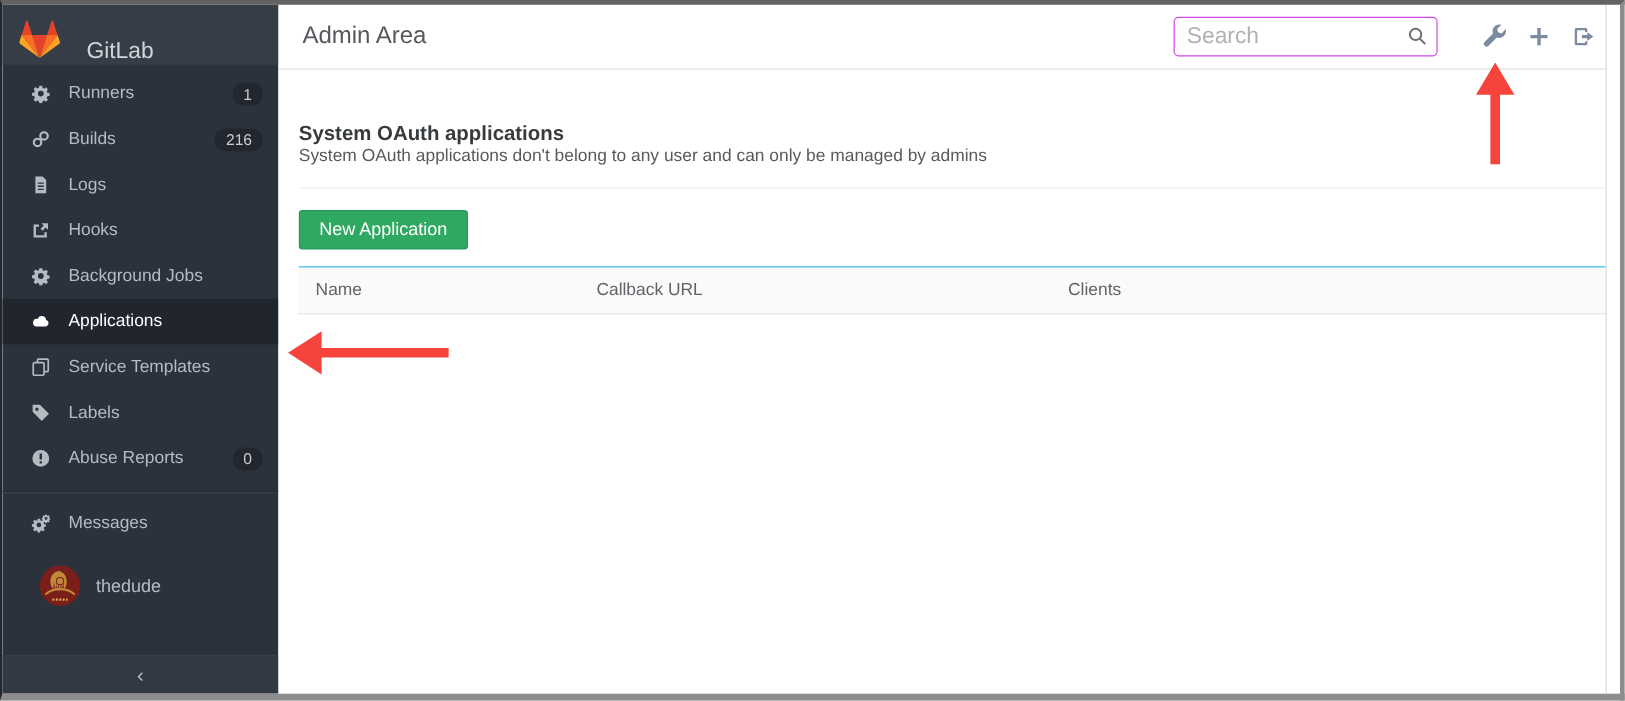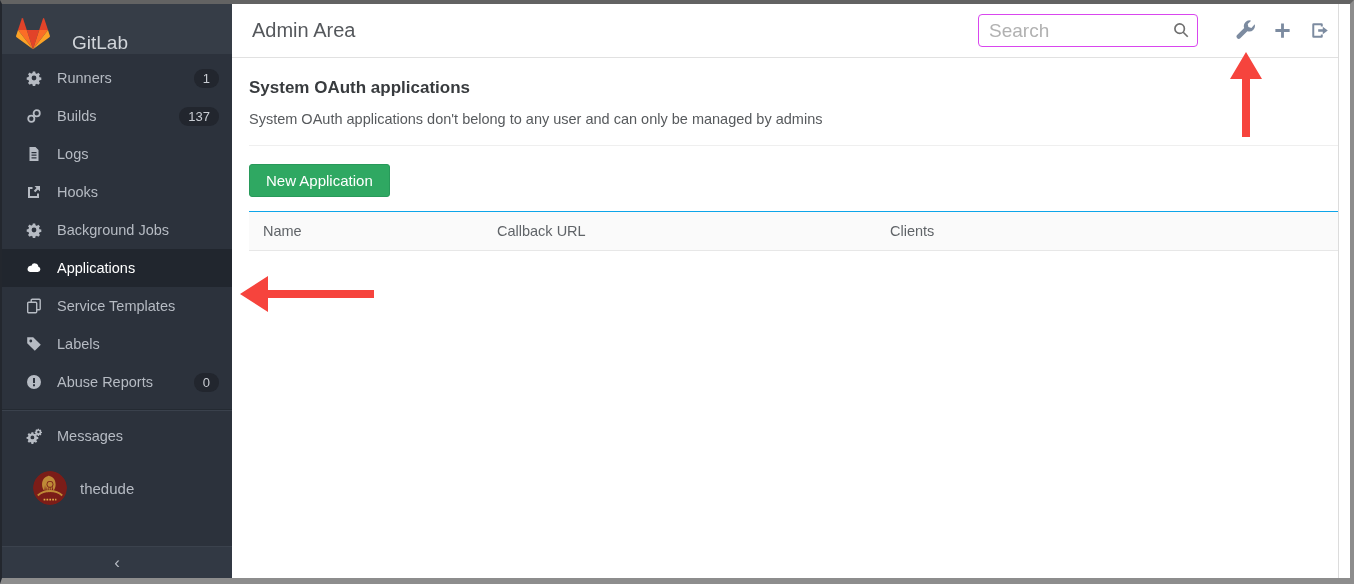--- a/index.html
+++ b/index.html
@@ -23,32 +23,32 @@
   .nav-icon svg { display:block; }
   .nav-label { margin-left:15px; white-space:nowrap; }
   .nav-badge { margin-left:auto; margin-right:13px; background:#22262e; color:#c9cdd3; font-size:13px; padding:2px 9px; border-radius:9px; }
   .nav-divider { border-top:1px solid #242a32; border-bottom:1px solid #3a414c; margin:8px 0 6px 0; height:0; }
   .user-item { margin-top:12px; height:42px; padding-left:31px; }
   .avatar { width:34px; height:34px; border-radius:50%; overflow:hidden; flex:0 0 34px; }
   .user-item .nav-label { margin-left:13px; font-size:15px; }
   .collapse-bar { margin-top:auto; height:32px; background:#323944; border-top:1px solid #3b424d; color:#b6bbc3; display:flex; align-items:center; justify-content:center; font-size:17px; cursor:pointer; }
 
   
-  .main { flex:1 1 auto; display:flex; flex-direction:column; background:#fff; min-width:0; }
+  .main { flex:1 1 auto; display:flex; flex-direction:column; background:#fff; min-width:0;gap:24px; }
   .topbar { height:54px; border-bottom:1px solid #e1e1e1; display:flex; align-items:center; padding:0 8px 0 20px; }
   .page-title { font-size:20px; font-weight:400; color:#55585c; }
   .topbar-right { margin-left:auto; display:flex; align-items:center; }
   .search-wrap { position:relative; margin-right:20px; }
   .search-input { width:220px; height:33px; border:1px solid #d946ef; border-radius:4px; padding:0 32px 0 10px; font-size:19px; color:#444; outline:none; font-family:"Liberation Sans", sans-serif; }
   .search-input::placeholder { color:#b1b1b1; }
   .search-icon { position:absolute; right:8px; top:7px; }
   .top-icon { margin-left:17px; color:#7c8ba0; display:inline-flex; cursor:pointer; }
   .content { padding:20px 0 0 17px; }
   .section-heading { font-size:17px; font-weight:700; color:#383b3e; }
-  .section-desc { margin-top:13px; font-size:14.5px; color:#575a5d; }
+  .section-desc { font-size:14.5px; color:#575a5d; }
   .content hr { border:none; border-top:1px solid #efefef; margin:18px 0; }
   .btn-green { display:inline-block; background:#2fa862; border:1px solid #28995a; color:#fff; font-size:15px; padding:7px 16px; border-radius:3px; cursor:pointer; font-family:"Liberation Sans", sans-serif; }
   .table { margin-top:14px; border-top:1px solid #0ea5e9; }
   .thead { display:flex; background:#fafafa; border-bottom:1px solid #e7e7e7; }
   .th { padding:9px 14px; font-size:14.5px; color:#606468; height:38px; display:flex; align-items:center; }
   .th.c1 { width:234px; flex:0 0 234px; }
   .th.c2 { width:393px; flex:0 0 393px; }
   .th.c3 { flex:1 1 auto; }
 
   .gutter { flex:0 0 12px; background:#fff; border-left:1px solid #dcdcdc; }
@@ -93,21 +93,21 @@
         </a>
 
         <a class="nav-item">
           <span class="nav-icon">
             <svg width="16" height="16" viewBox="0 0 16 16" fill="none" stroke="currentColor" stroke-width="1.8">
                 <circle cx="5.3" cy="10.7" r="3.1"></circle>
                 <circle cx="10.7" cy="5.3" r="3.1"></circle>
               </svg>
           </span>
           <span class="nav-label">Builds</span>
-          <span class="nav-badge">137</span>
+          <span class="nav-badge">216</span>
         </a>
 
         <a class="nav-item">
           <span class="nav-icon">
             <svg width="16" height="16" viewBox="0 0 16 16" fill="currentColor">
                 <path fill-rule="evenodd" d="M3.5 1h6l3 3v11h-9V1zm2 5h5v1.2h-5V6zm0 2.6h5v1.2h-5V8.6zm0 2.6h5v1.2h-5v-1.2z"></path>
               </svg>
           </span>
           <span class="nav-label">Logs</span>
         </a>

